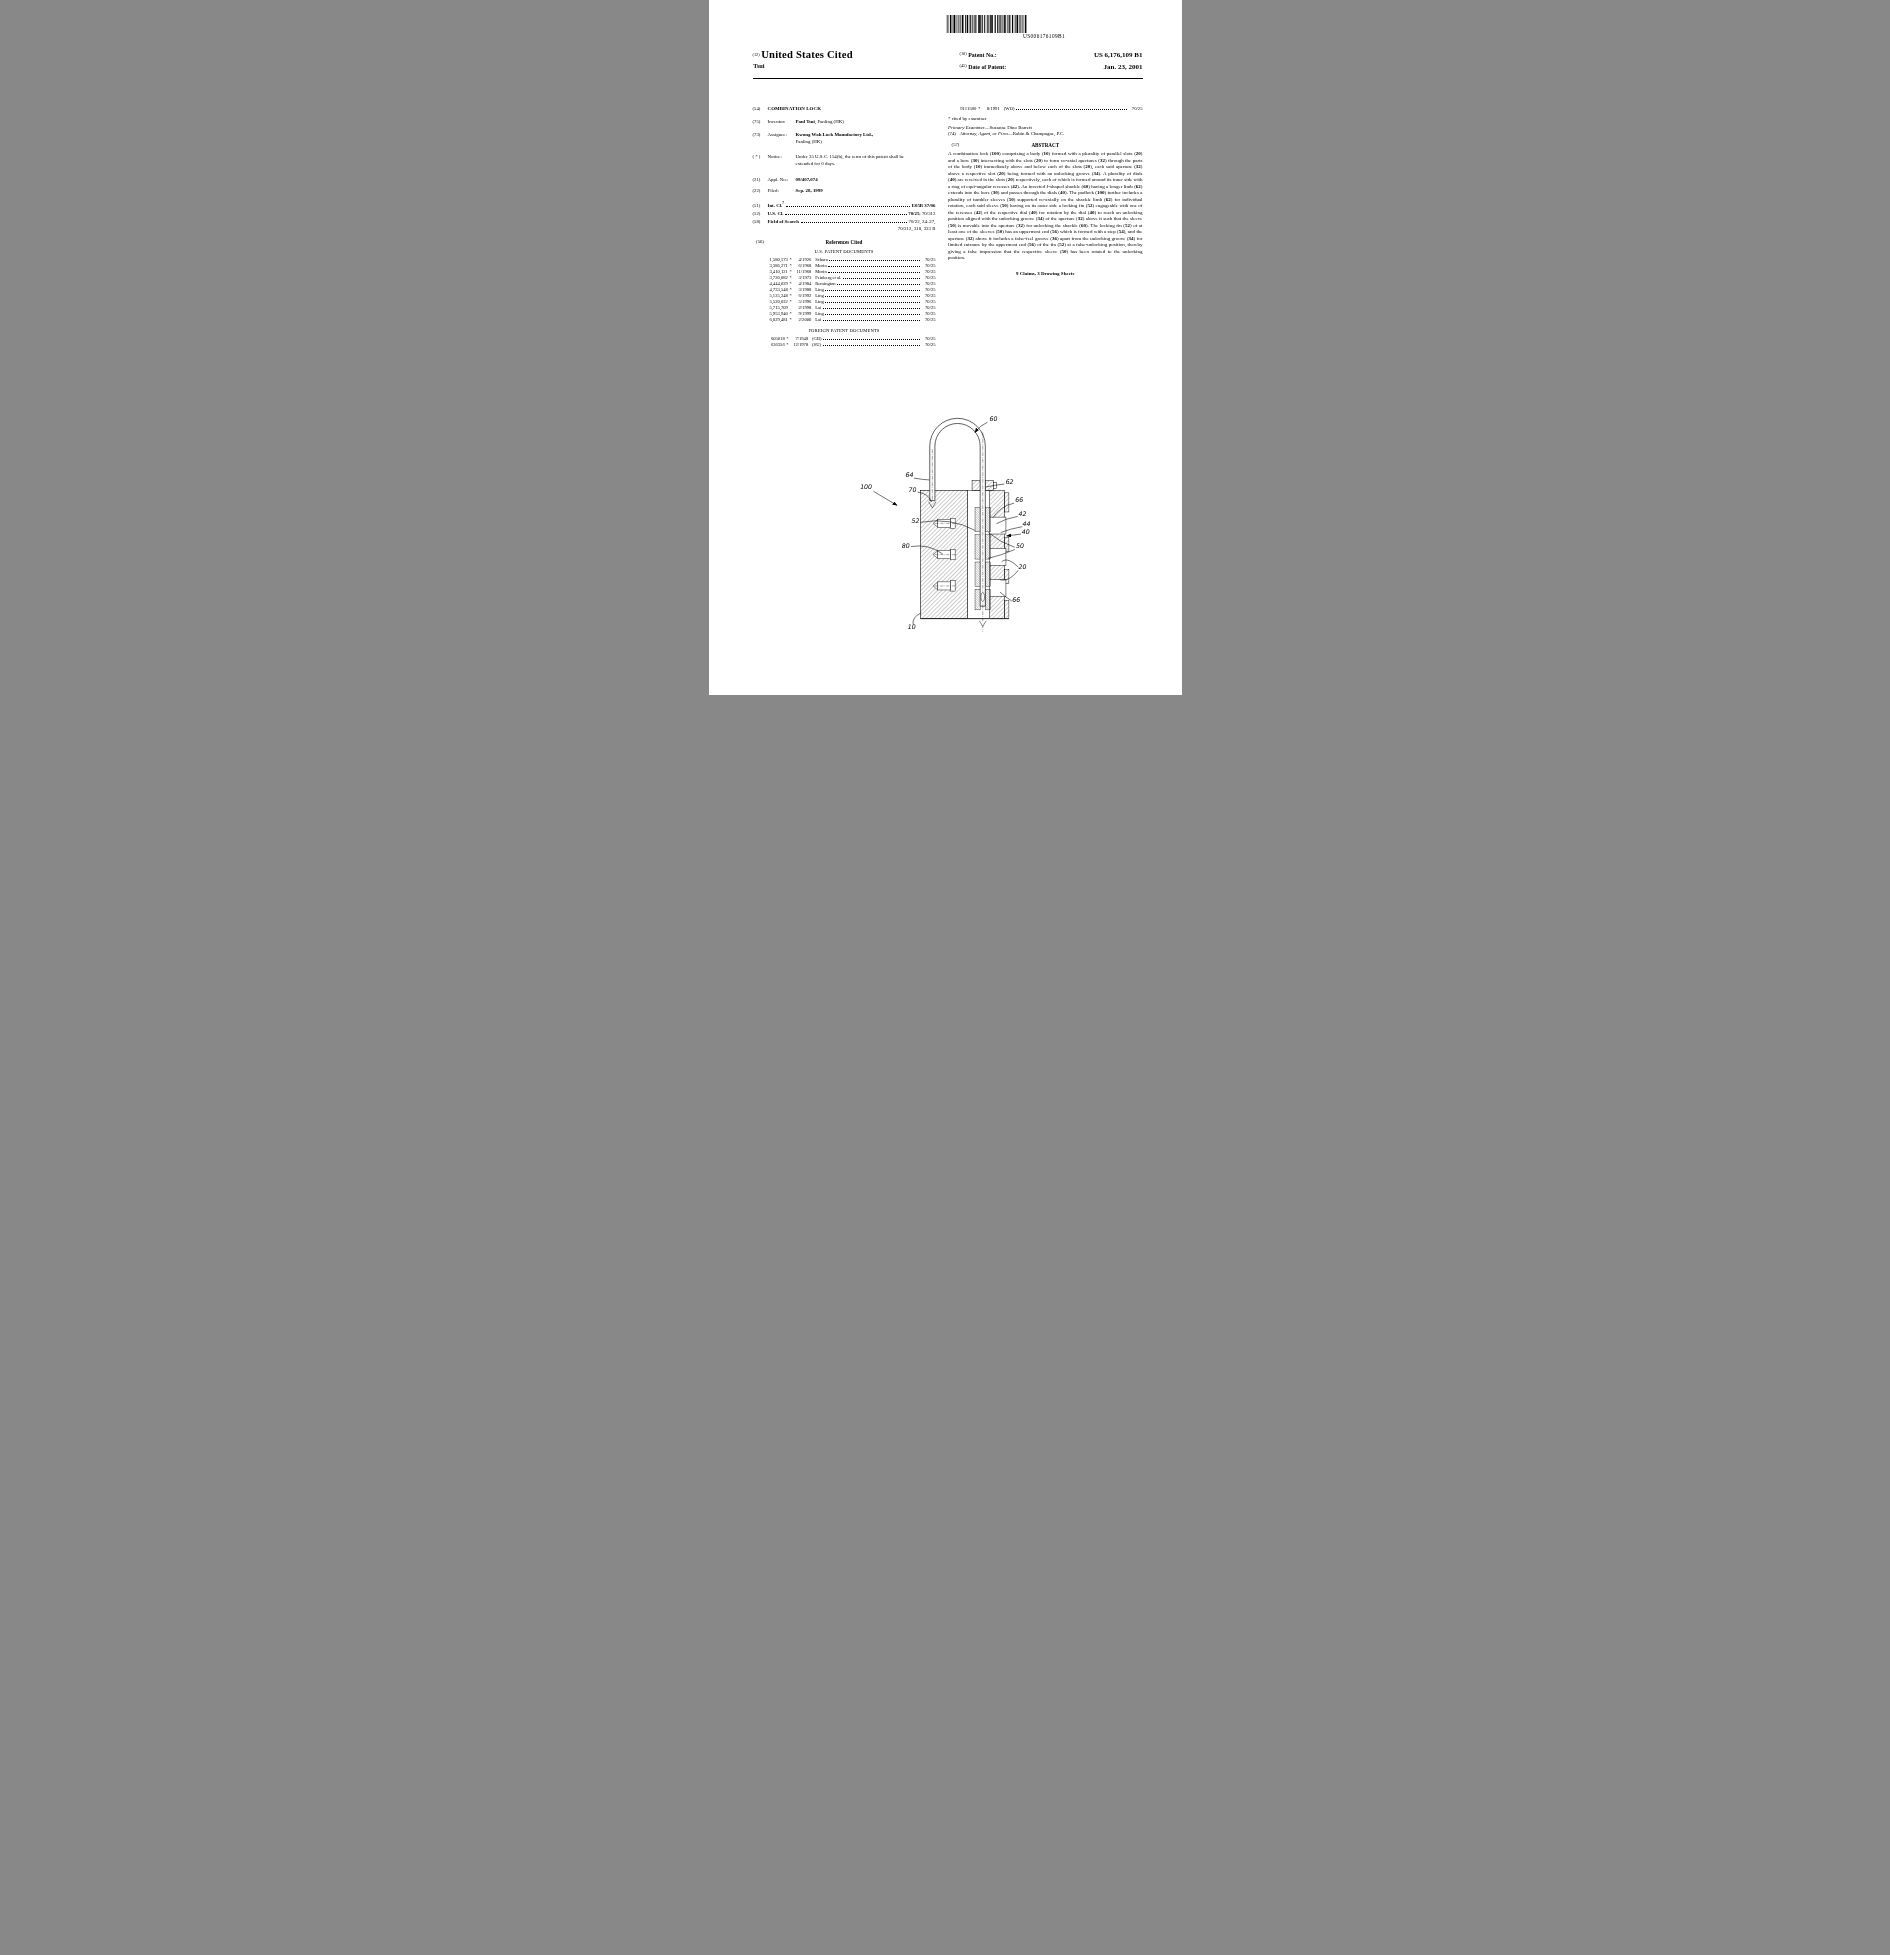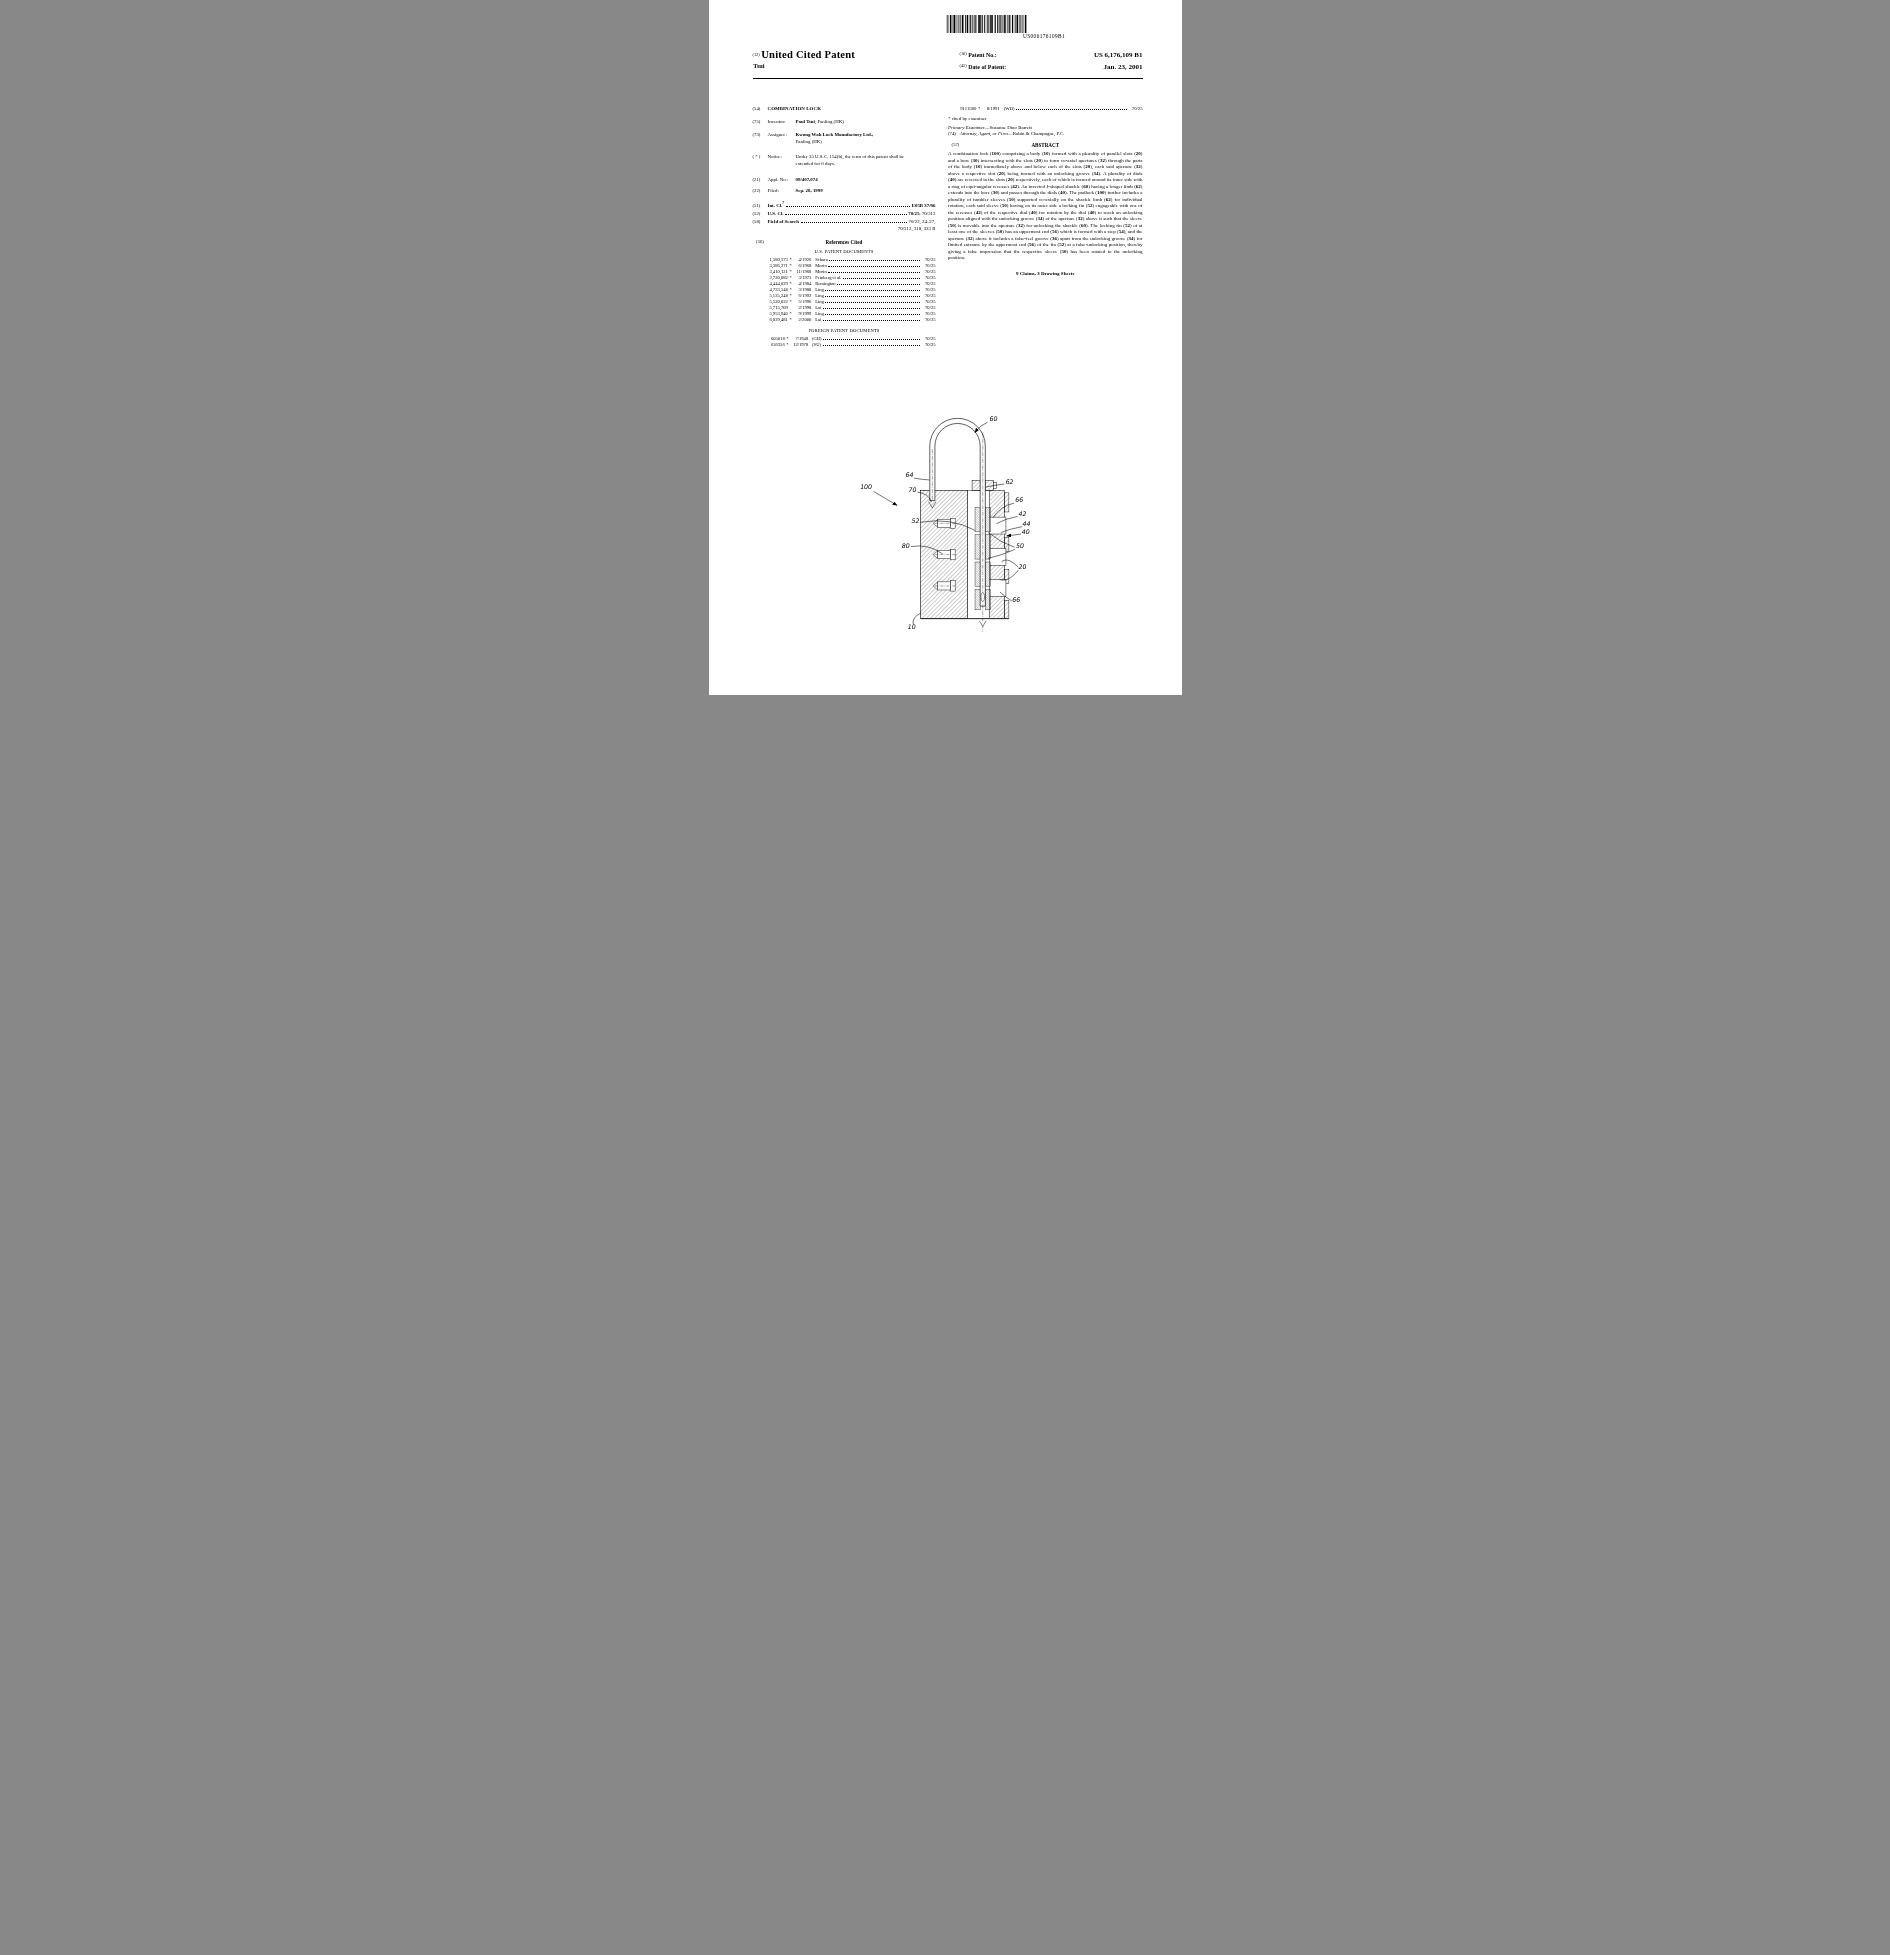--- a/index.html
+++ b/index.html
@@ -130,21 +130,21 @@
             <rect x="194" y="0" width="2" height="46"></rect>
             <rect x="198" y="0" width="1" height="46"></rect>
             <rect x="202" y="0" width="3" height="46"></rect>
             <rect x="206" y="0" width="1" height="46"></rect>
           </g>
         </svg>
       <div class="barcode-text">US006176109B1</div>
     </div>
     <div class="title-left">
       <span class="paren-num">(12)</span>
-      <span class="us-title">United Cited Patent</span>
+      <span class="us-title">United States Cited</span>
       <div class="surname">Tsui</div>
     </div>
     <div class="right-ids">
       <div class="id-row">
         <span class="id-label"><span class="paren-num">(10)</span> <span>Patent No.:</span></span>
         <span class="id-value">US 6,176,109 B1</span>
       </div>
       <div class="id-row">
         <span class="id-label"><span class="paren-num">(45)</span> <span>Date of Patent:</span></span>
         <span class="id-value">Jan. 23, 2001</span>

